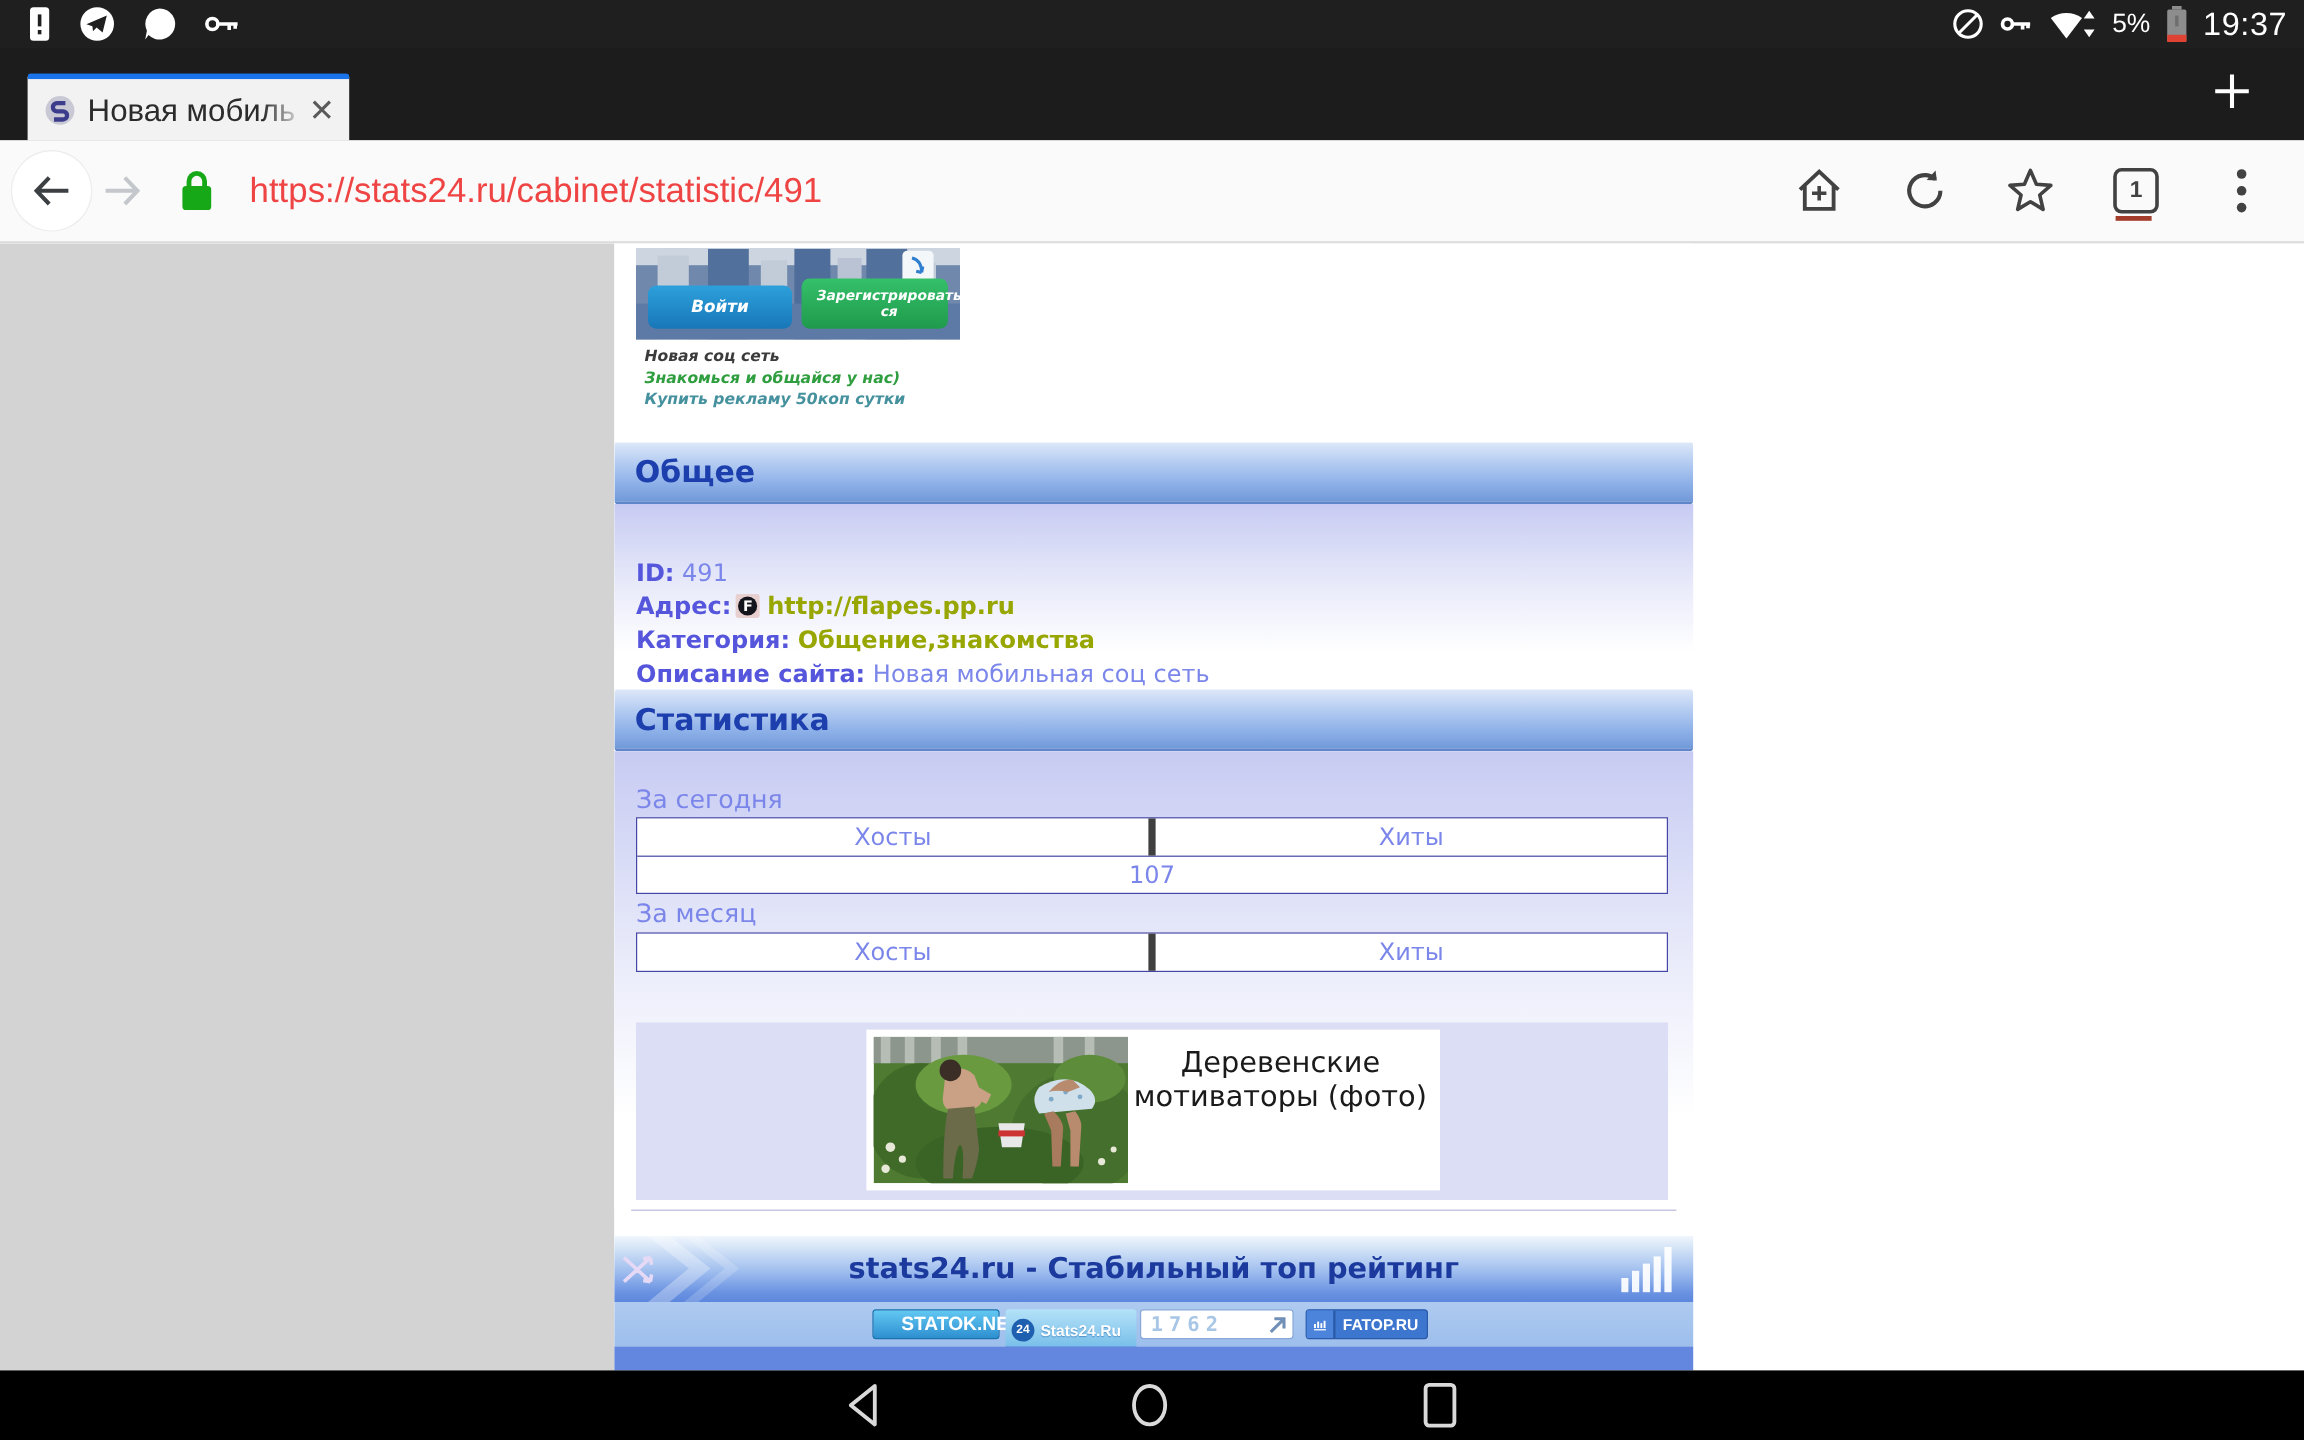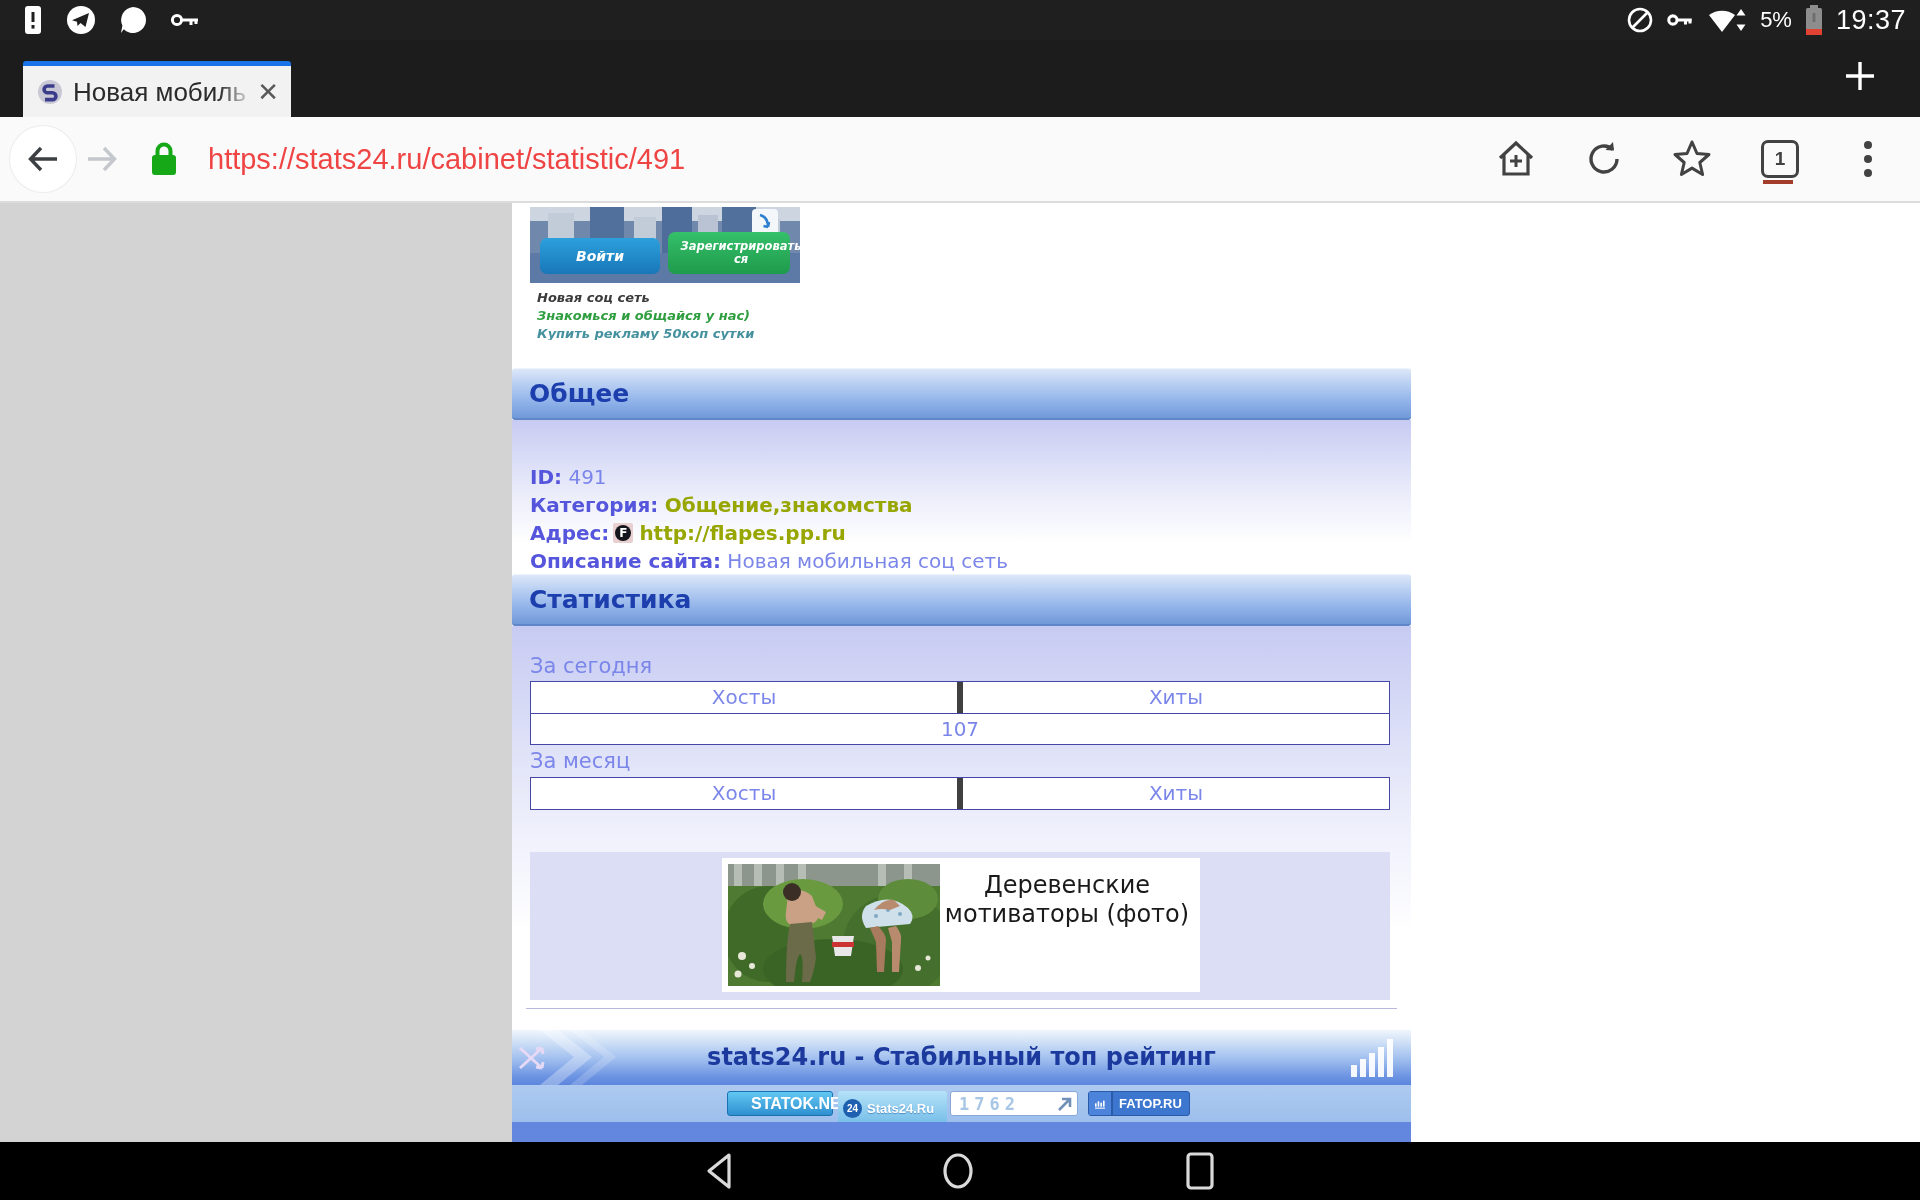--- a/index.html
+++ b/index.html
@@ -248,22 +248,22 @@
           <div class="ad-l1">Новая соц сеть</div>
           <div class="ad-l2">Знакомься и общайся у нас)</div>
           <div class="ad-l3">Купить рекламу 50коп сутки</div>
         </div>
       </div>
 
       <div class="hdr-bar" style="top:165px;">Общее</div>
       <div class="grad-sec" style="top:217px;height:154px;">
         <div class="info-rows">
           <div><span class="lbl">ID:</span> <span class="val-blue">491</span></div>
+          <div><span class="lbl">Адрес:</span><span class="site-favicon"><i>F</i></span><a class="val-olive" href="#">http://flapes.pp.ru</a></div>
           <div><span class="lbl">Категория:</span> <span class="val-olive">Общение,знакомства</span></div>
-          <div><span class="lbl">Адрес:</span><span class="site-favicon"><i>F</i></span><a class="val-olive" href="#">http://flapes.pp.ru</a></div>
           <div><span class="lbl">Описание сайта:</span> <span class="val-blue">Новая мобильная соц сеть</span></div>
         </div>
       </div>
 
       <div class="hdr-bar" style="top:371px;">Статистика</div>
       <div class="grad-sec" style="top:423px;height:382px;">
 
         <div class="sub-lbl" style="top:28px;">За сегодня</div>
         <div class="stat-table" style="top:55px;">
           <div class="tr">

